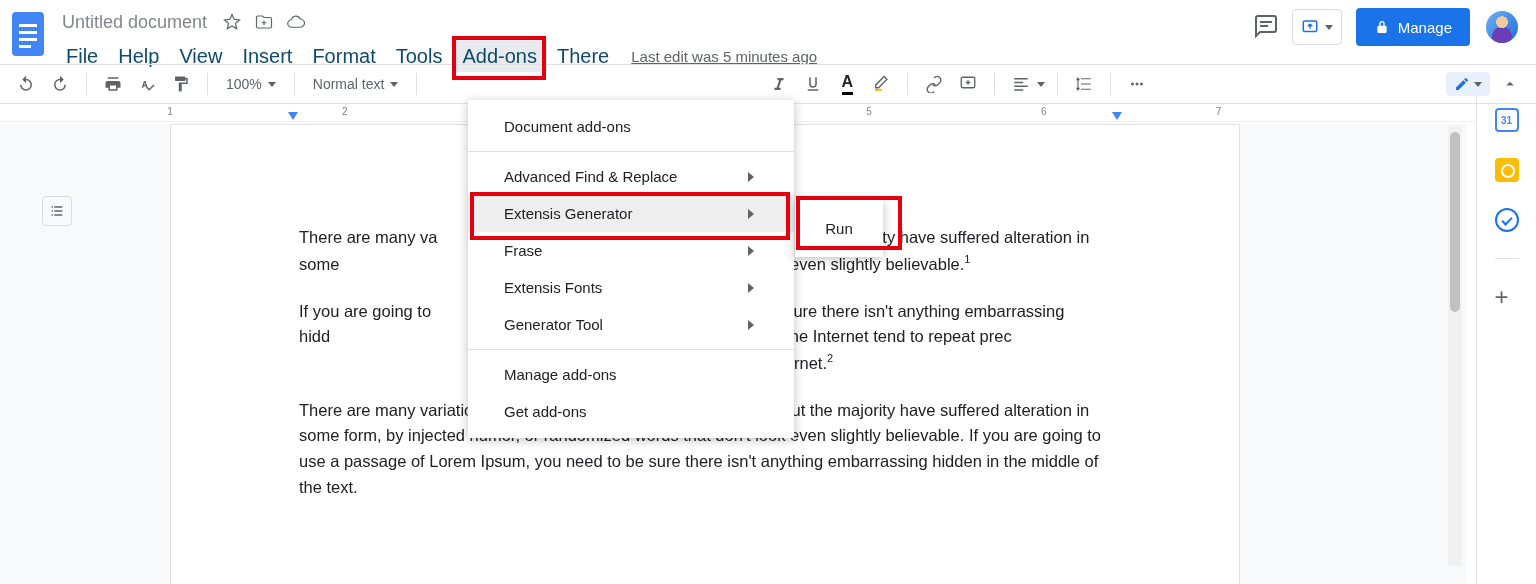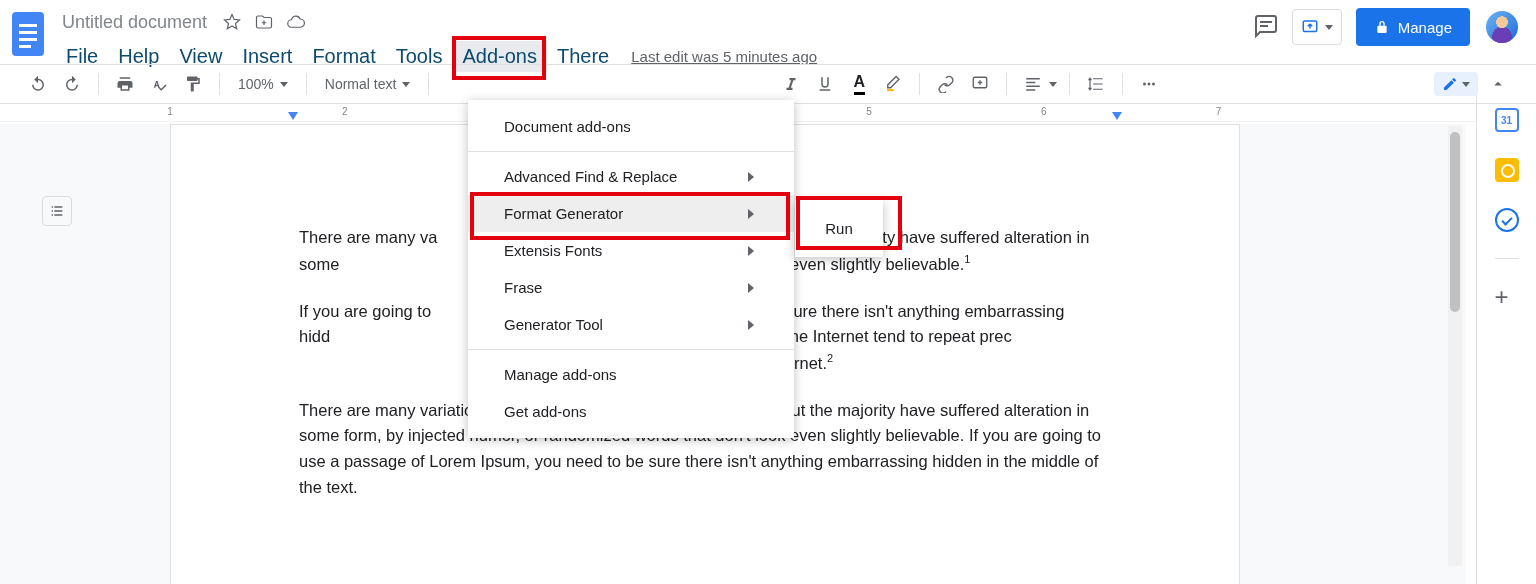--- a/index.html
+++ b/index.html
@@ -66,21 +66,21 @@
   }
   .avatar::after{
     content:""; position:absolute; inset:0;
     background: radial-gradient(circle at 50% 35%, #f2c99a 0 22%, transparent 23%),
                 radial-gradient(circle at 50% 80%, #6a3fb5 0 32%, transparent 33%);
   }
 
   
   .toolbar {
     height:40px; border-top:1px solid #e0e0e0; border-bottom:1px solid #e0e0e0;
-    display:flex; align-items:center; padding:0 24px; gap:6px;
+    display:flex; align-items:center; padding:0 12px; gap:6px;
     position:relative; z-index:1;
   }
   .tbtn { width:28px; height:28px; display:flex; align-items:center; justify-content:center; color:#5f6368;}
   .tbtn svg { width:18px; height:18px; fill:#5f6368; }
   .tsep { width:1px; height:22px; background:#e0e0e0; margin:0 6px;}
   .zoom, .style-sel {
     display:flex; align-items:center; gap:6px; color:#5f6368; font-size:14px; padding:0 6px;
   }
   .caret { width:0; height:0; border-left:4px solid transparent; border-right:4px solid transparent; border-top:5px solid #5f6368;}
   .spacer { flex:1; }
@@ -408,29 +408,29 @@
 <div class="dropdown main" style="left:468px">
   <div class="ditem">
       <span>Document add-ons</span>
     </div>
   <div class="dsep"></div>
   <div class="ditem">
       <span>Advanced Find &amp; Replace</span>
       <span class="submenu-arrow"></span>
     </div>
   <div class="ditem hl">
-      <span>Format Generator</span>
+      <span>Extensis Generator</span>
       <span class="submenu-arrow"></span>
     </div>
   <div class="ditem">
+      <span>Frase</span>
+      <span class="submenu-arrow"></span>
+    </div>
+  <div class="ditem">
       <span>Extensis Fonts</span>
-      <span class="submenu-arrow"></span>
-    </div>
-  <div class="ditem">
-      <span>Frase</span>
       <span class="submenu-arrow"></span>
     </div>
   <div class="ditem">
       <span>Generator Tool</span>
       <span class="submenu-arrow"></span>
     </div>
   <div class="dsep"></div>
   <div class="ditem">
       <span>Manage add-ons</span>
     </div>

